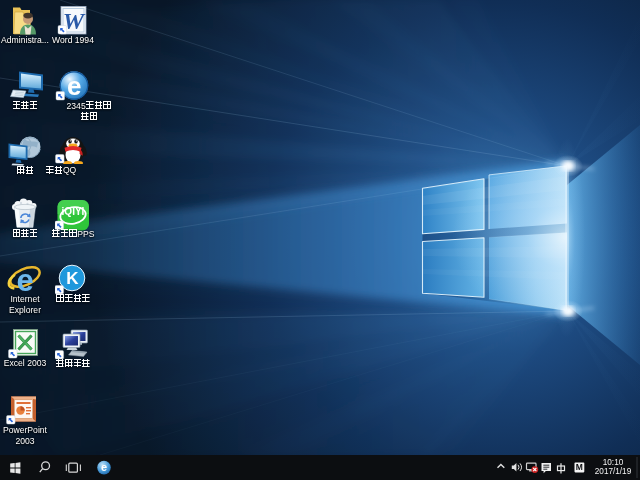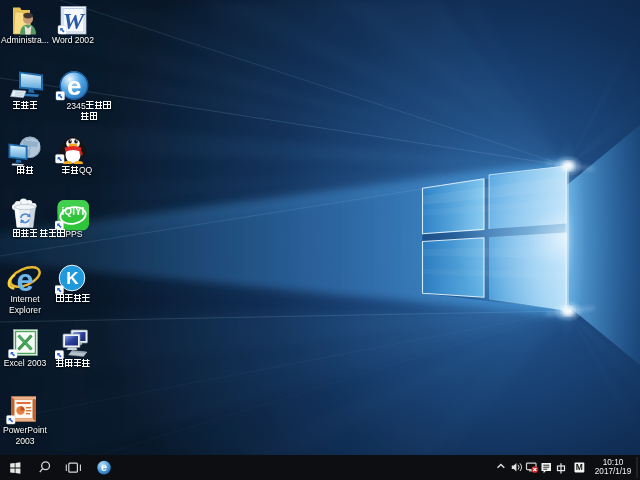--- a/index.html
+++ b/index.html
@@ -420,26 +420,26 @@
 <circle cx="15.5" cy="14.5" r="4.2" fill="#e8803c"></circle>
 <path d="M15.5,14.5 L15.5,10.3 A4.2,4.2 0 0 1 19.7,14.5 z" fill="#c05020"></path>
 <rect x="21" y="11" width="5" height="1.4" fill="#e07038"></rect>
 <rect x="21" y="14" width="5" height="1.4" fill="#e07038"></rect>
 <rect x="21" y="17" width="4" height="1.4" fill="#e07038"></rect>
 <use href="#scut" x="1.5" y="19.5"></use>
 </svg>
 </div>
 <div id="labels">
 <div class="lbl" style="left:-20px;top:35px">Administra...</div>
-<div class="lbl" style="left:28px;top:35px">Word 2002</div>
+<div class="lbl" style="left:28px;top:35px">Word 1994</div>
 <div class="lbl" style="left:-20px;top:100.5px"><i class="hz"></i><i class="hz3"></i><i class="hz"></i></div>
 <div class="lbl" style="left:44px;top:100.5px">2345<i class="hz"></i><i class="hz3"></i><i class="hz2"></i><br><i class="hz3"></i><i class="hz2"></i></div>
 <div class="lbl" style="left:-20px;top:165px"><i class="hz2"></i><i class="hz3"></i></div>
-<div class="lbl" style="left:32px;top:165px"><i class="hz"></i><i class="hz3"></i>QQ</div>
+<div class="lbl" style="left:16px;top:165px"><i class="hz"></i><i class="hz3"></i>QQ</div>
 <div class="lbl" style="left:-20px;top:228.5px"><i class="hz2"></i><i class="hz3"></i><i class="hz"></i></div>
-<div class="lbl" style="left:16px;top:228.5px"><i class="hz3"></i><i class="hz"></i><i class="hz2"></i>PPS</div>
+<div class="lbl" style="left:28px;top:228.5px"><i class="hz3"></i><i class="hz"></i><i class="hz2"></i>PPS</div>
 <div class="lbl" style="left:-20px;top:293.5px">Internet<br>Explorer</div>
 <div class="lbl" style="left:28px;top:293.5px"><i class="hz2"></i><i class="hz"></i><i class="hz3"></i><i class="hz"></i></div>
 <div class="lbl" style="left:-20px;top:358px">Excel 2003</div>
 <div class="lbl" style="left:28px;top:358px"><i class="hz3"></i><i class="hz2"></i><i class="hz"></i><i class="hz3"></i></div>
 <div class="lbl" style="left:-20px;top:424.5px">PowerPoint<br>2003</div>
 </div>
 </div>
 
 </body></html>

